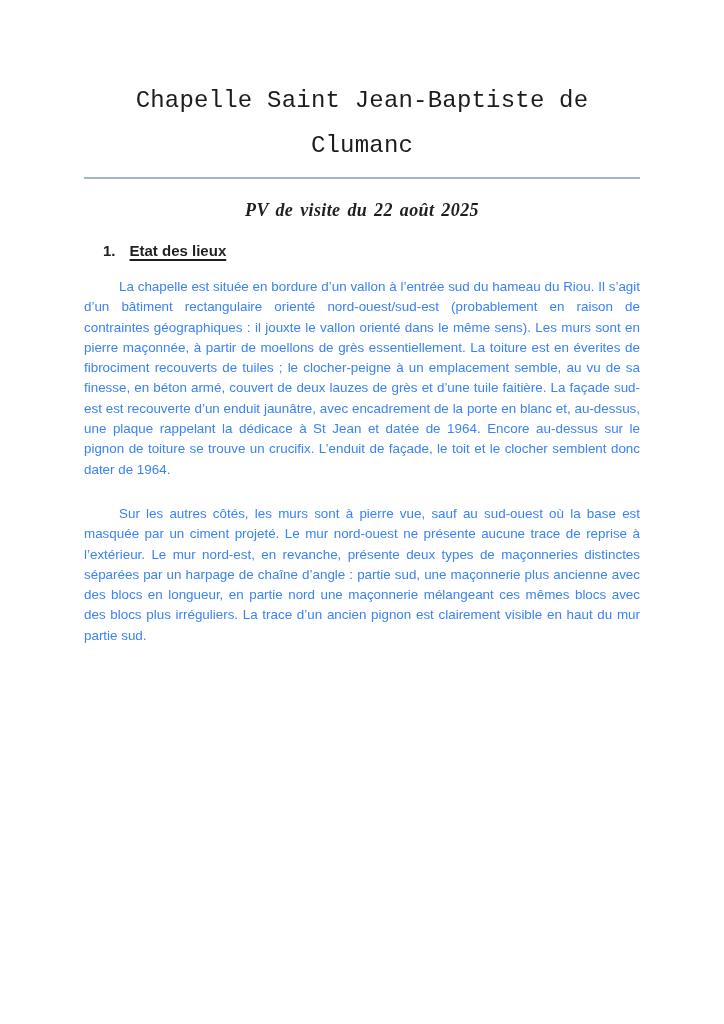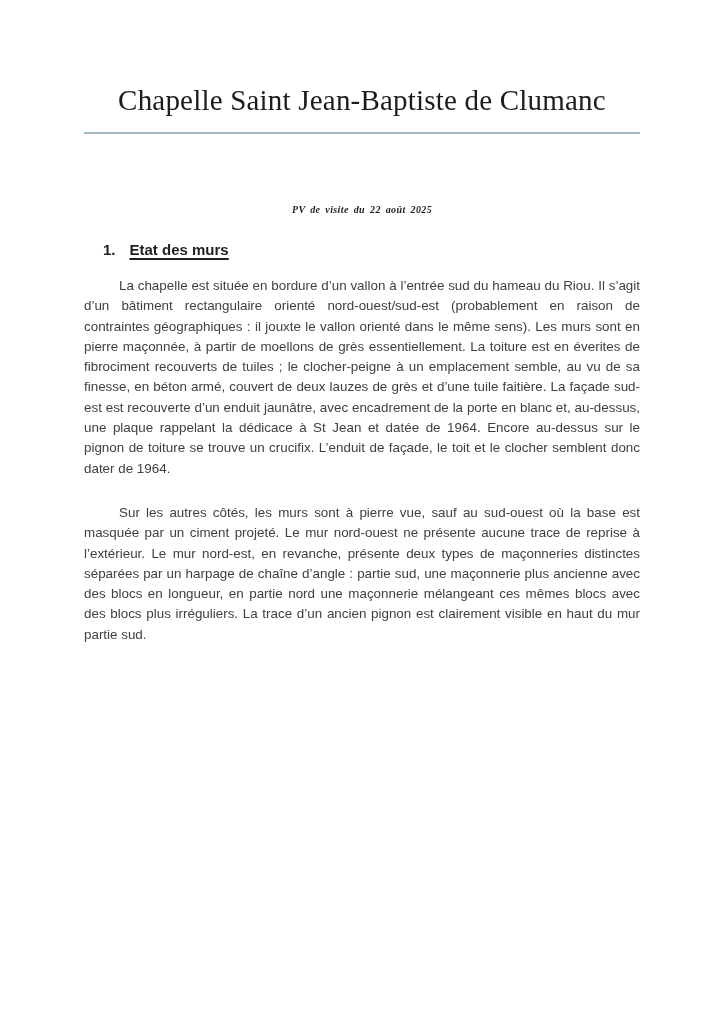--- a/index.html
+++ b/index.html
@@ -12,36 +12,36 @@
     width: 724px;
     height: 1024px;
     background: #ffffff;
     overflow: hidden;
     box-sizing: border-box;
     padding: 78px 84px 0 84px;
     color: #1f1f1f;
   }
   .doc-title {
     margin: 0;
-    font-family: Liberation Serif, serif;
+    font-family: Liberation Mono, monospace;
     font-weight: 400;
-    font-size: 29px;
+    font-size: 24px;
     line-height: 45px;
     text-align: center;
     color: #1c1c1c;
     letter-spacing: 0.2px;
     padding-bottom: 9px;
     border-bottom: 2px solid #a4b7c1;
   }
   .doc-subtitle {
-    margin: 66px 0 0 0;
+    margin: 22px 0 0 0;
     font-family: "Liberation Serif", "DejaVu Serif", serif;
     font-weight: 700;
     font-style: italic;
-    font-size: 10px;
+    font-size: 18px;
     line-height: 19px;
     text-align: center;
     letter-spacing: 0.4px;
     word-spacing: 2px;
   }
   .section-heading {
     margin: 20px 0 0 0;
     padding-left: 19px;
     display: flex;
     align-items: baseline;
@@ -58,39 +58,39 @@
     text-decoration-thickness: 1.5px;
     text-underline-offset: 3px;
   }
   .body-text p {
     margin: 0;
     font-family: "Liberation Sans", "DejaVu Sans", sans-serif;
     font-size: 13.4px;
     line-height: 20.3px;
     text-align: justify;
     text-indent: 35px;
-    color: #404040;
+    color: #3b82f6;
   }
   .body-text p.para-1 { margin-top: 15px; }
   .body-text p.para-2 { margin-top: 24px; }
 </style>
 </head>
 <body>
 
 <div class="page">
 
   <h1 class="doc-title">Chapelle Saint Jean-Baptiste de Clumanc</h1>
 
   <div></div>
 
   <p class="doc-subtitle">PV de visite du 22 août 2025</p>
 
   <h2 class="section-heading">
     <span class="num">1.</span>
-    <span class="txt">Etat des murs</span>
+    <span class="txt">Etat des lieux</span>
   </h2>
 
   <div class="body-text">
     <p class="para-1">La chapelle est située en bordure d’un vallon à l’entrée sud du hameau du Riou. Il s’agit d’un bâtiment rectangulaire orienté nord-ouest/sud-est (probablement en raison de contraintes géographiques : il jouxte le vallon orienté dans le même sens). Les murs sont en pierre maçonnée, à partir de moellons de grès essentiellement. La toiture est en éverites de fibrociment recouverts de tuiles ; le clocher-peigne à un emplacement semble, au vu de sa finesse, en béton armé, couvert de deux lauzes de grès et d’une tuile faitière. La façade sud-est est recouverte d’un enduit jaunâtre, avec encadrement de la porte en blanc et, au-dessus, une plaque rappelant la dédicace à St Jean et datée de 1964. Encore au-dessus sur le pignon de toiture se trouve un crucifix. L’enduit de façade, le toit et le clocher semblent donc dater de 1964.</p>
     <p class="para-2">Sur les autres côtés, les murs sont à pierre vue, sauf au sud-ouest où la base est masquée par un ciment projeté. Le mur nord-ouest ne présente aucune trace de reprise à l’extérieur. Le mur nord-est, en revanche, présente deux types de maçonneries distinctes séparées par un harpage de chaîne d’angle : partie sud, une maçonnerie plus ancienne avec des blocs en longueur, en partie nord une maçonnerie mélangeant ces mêmes blocs avec des blocs plus irréguliers. La trace d’un ancien pignon est clairement visible en haut du mur partie sud.</p>
   </div>
 
 </div>
 
 </body></html>

